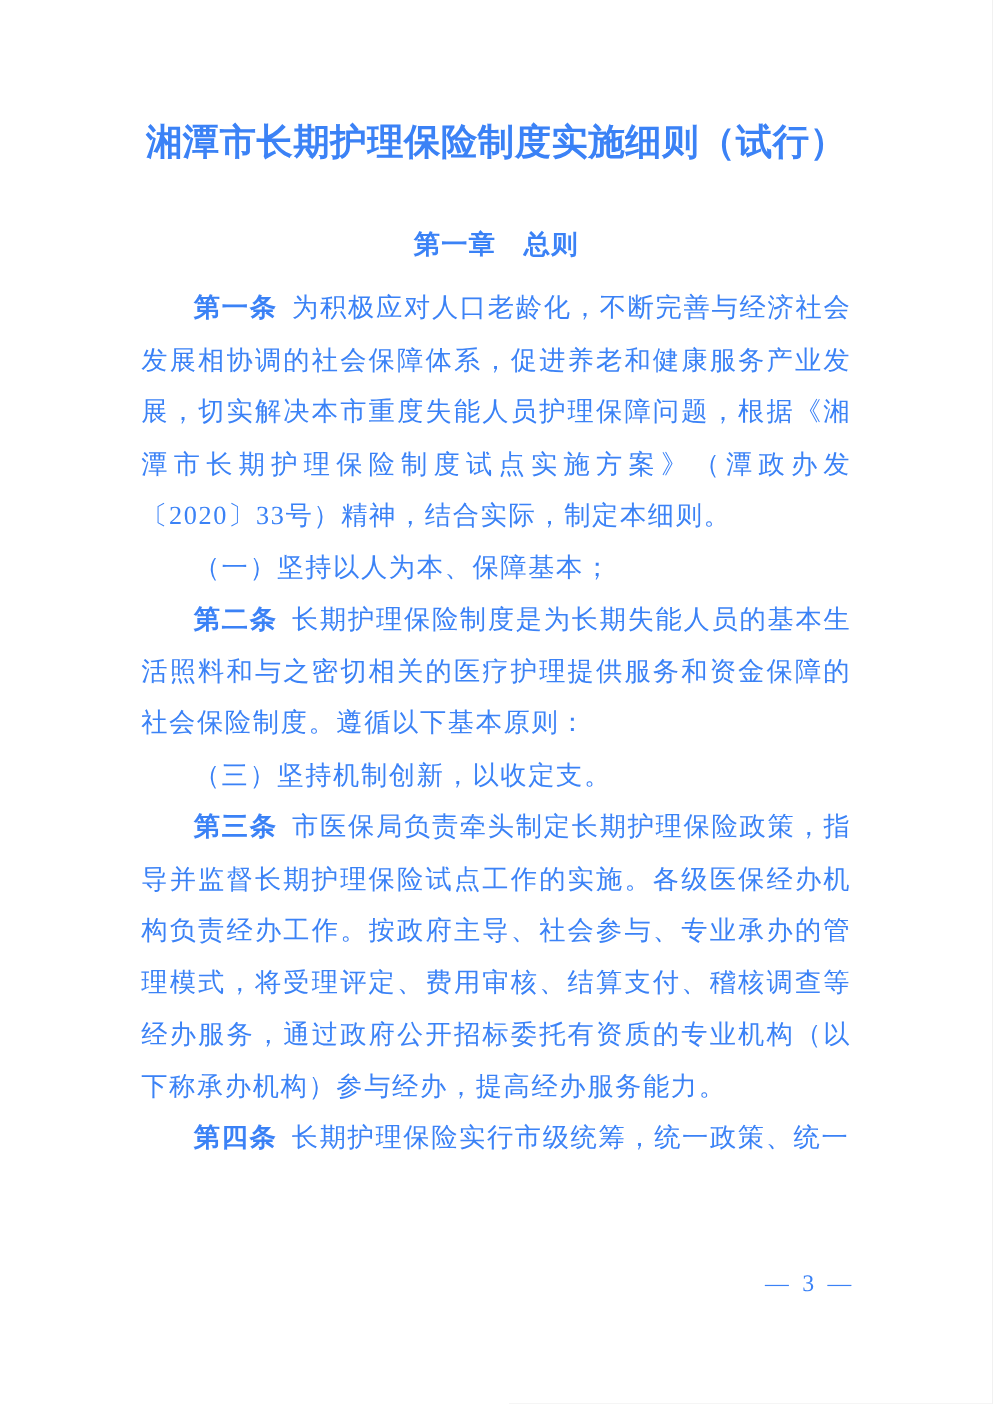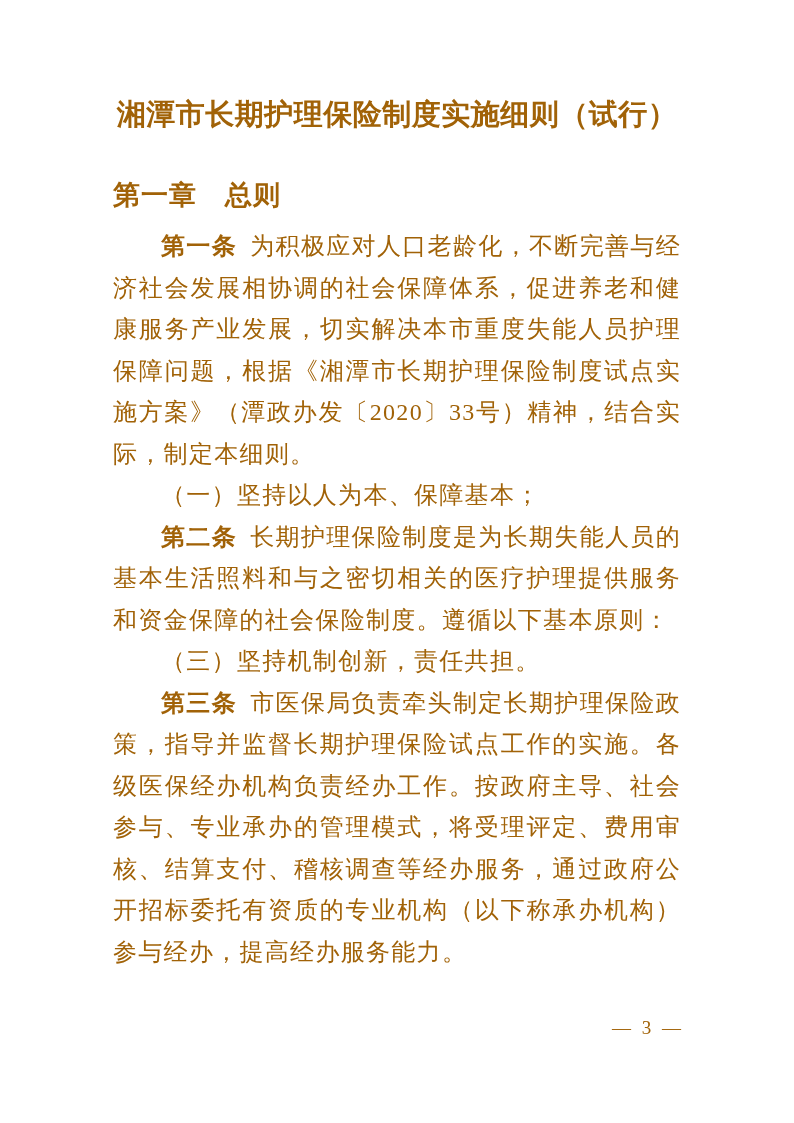--- a/index.html
+++ b/index.html
@@ -6,51 +6,52 @@
     margin: 0;
     padding: 0;
     background: #e8e8e8;
   }
   .page {
     position: relative;
     width: 794px;
     height: 1123px;
     margin: 0 auto;
     background: #ffffff;
-    color: #a16207;
+    color: #3b82f6;
     font-family: "Liberation Serif", serif;
     overflow: hidden;
   }
   .content {
     position: absolute;
     left: 113px;
     top: 92px;
     width: 568px;
   }
   .doc-title {
     font-size: 29px;
     font-weight: bold;
     text-align: center;
     line-height: 44px;
     letter-spacing: 0.5px;
     white-space: nowrap;
   }
   .chapter-heading {
-    font-size: 27px;
+    font-size: 21px;
     font-weight: bold;
+    text-align: center;
     line-height: 28px;
     margin-top: 45px;
     letter-spacing: 1px;
   }
   .body-text {
     margin-top: 17px;
   }
   .para {
     margin: 0;
-    font-size: 24px;
+    font-size: 21px;
     line-height: 41.5px;
     text-align: justify;
     text-indent: 2em;
     letter-spacing: 1.3px;
   }
   .para-label {
     font-weight: bold;
   }
   .para-label:not(:empty) {
     margin-right: 0.55em;
@@ -83,25 +84,28 @@
       <p class="para">
         <span class="para-label"></span><span class="para-text">（一）坚持以人为本、保障基本；</span>
       </p>
 
       <p class="para">
         <span class="para-label">第二条</span><span class="para-text">长期护理保险制度是为长期失能人员的基本生活照料和与之密切相关的医疗护理提供服务和资金保障的社会保险制度。遵循以下基本原则：</span>
       </p>
 
 
       <p class="para">
-        <span class="para-label"></span><span class="para-text">（三）坚持机制创新，责任共担。</span>
+        <span class="para-label"></span><span class="para-text">（三）坚持机制创新，以收定支。</span>
       </p>
 
       <p class="para">
         <span class="para-label">第三条</span><span class="para-text">市医保局负责牵头制定长期护理保险政策，指导并监督长期护理保险试点工作的实施。各级医保经办机构负责经办工作。按政府主导、社会参与、专业承办的管理模式，将受理评定、费用审核、结算支付、稽核调查等经办服务，通过政府公开招标委托有资质的专业机构（以下称承办机构）参与经办，提高经办服务能力。</span>
       </p>
 
+      <p class="para">
+        <span class="para-label">第四条</span><span class="para-text">长期护理保险实行市级统筹，统一政策、统一</span>
+      </p>
 
     </div>
   </div>
 
   <div class="page-number">— 3 —</div>
 </div>
 
 </body></html>

